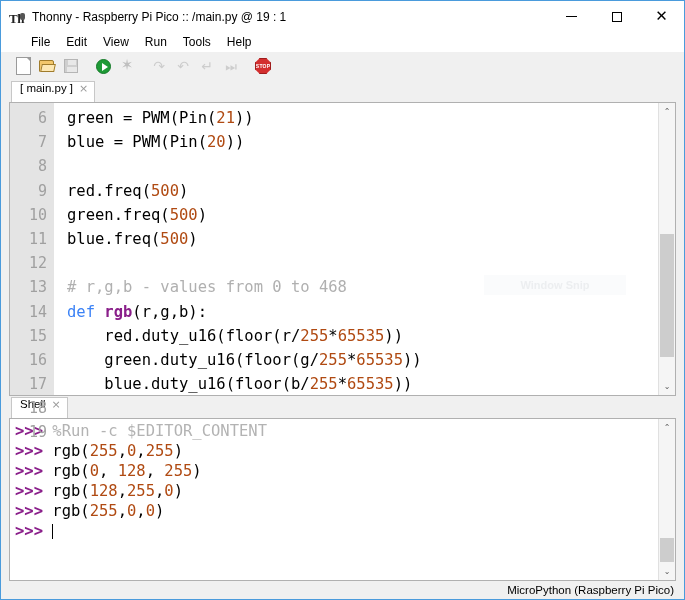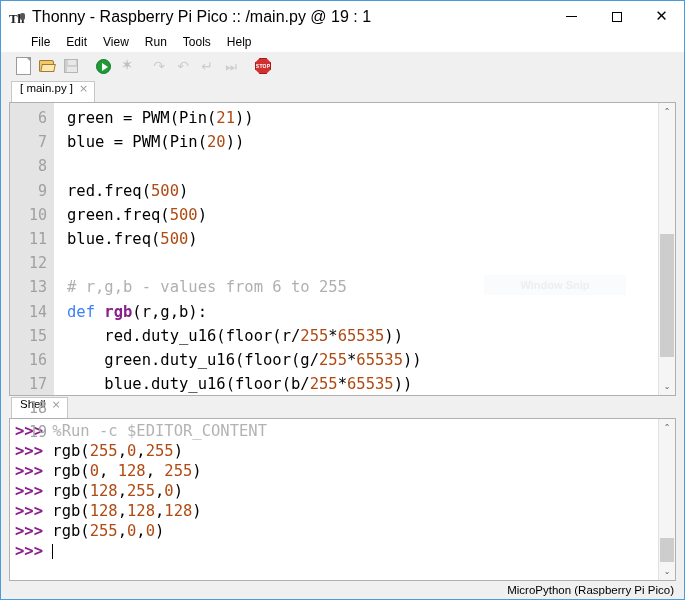--- a/index.html
+++ b/index.html
@@ -51,21 +51,21 @@
     letter-spacing: -0.5px;
   }
   .app-icon .bug {
     position: absolute;
     right: 0; top: 4px;
     width: 5px; height: 7px;
     background: #555;
     border-radius: 2px;
   }
   .title-text {
-    font-size: 16px;
+    font-size: 12px;
     color: #000000;
     white-space: nowrap;
     flex: 1 1 auto;
   }
   .win-controls {
     display: flex;
     align-items: center;
     height: 31px;
     flex: 0 0 auto;
   }
@@ -522,21 +522,21 @@
       </div>
     <div class="codearea" id="editor-code">
       <div class="watermark">Window Snip</div>
     <div class="cline"><span>green = PWM(Pin(</span><span class="k-num">21</span><span>))</span></div>
         <div class="cline"><span>blue = PWM(Pin(</span><span class="k-num">20</span><span>))</span></div>
         <div class="cline"><span></span></div>
         <div class="cline"><span>red.freq(</span><span class="k-num">500</span><span>)</span></div>
         <div class="cline"><span>green.freq(</span><span class="k-num">500</span><span>)</span></div>
         <div class="cline"><span>blue.freq(</span><span class="k-num">500</span><span>)</span></div>
         <div class="cline"><span></span></div>
-        <div class="cline"><span class="k-com"># r,g,b - values from 6 to 255</span></div>
+        <div class="cline"><span class="k-com"># r,g,b - values from 0 to 468</span></div>
         <div class="cline"><span class="k-def">def </span><span class="k-fn">rgb</span><span>(r,g,b):</span></div>
         <div class="cline"><span>    red.duty_u16(floor(r/</span><span class="k-num">255</span><span>*</span><span class="k-num">65535</span><span>))</span></div>
         <div class="cline"><span>    green.duty_u16(floor(g/</span><span class="k-num">255</span><span>*</span><span class="k-num">65535</span><span>))</span></div>
         <div class="cline"><span>    blue.duty_u16(floor(b/</span><span class="k-num">255</span><span>*</span><span class="k-num">65535</span><span>))</span></div>
       </div>
     <div class="vscroll">
       <div class="sb-arrow">⌃</div>
       <div class="sb-track">
         <div class="sb-thumb" id="editor-thumb" style="top: 44%; height: 48%;"></div>
       </div>
@@ -550,21 +550,20 @@
       <span class="close">×</span>
     </div>
   </div>
 
   <div class="shell-wrap">
     <div class="shellarea" id="shell-code">
         <div class="sline"><span class="s-prompt">&gt;&gt;&gt;</span><span> </span><span class="s-cmd">%Run -c $EDITOR_CONTENT</span></div>
         <div class="sline"><span class="s-prompt">&gt;&gt;&gt;</span><span> rgb(</span><span class="s-num">255</span><span>,</span><span class="s-num">0</span><span>,</span><span class="s-num">255</span><span>)</span></div>
         <div class="sline"><span class="s-prompt">&gt;&gt;&gt;</span><span> rgb(</span><span class="s-num">0</span><span>, </span><span class="s-num">128</span><span>, </span><span class="s-num">255</span><span>)</span></div>
         <div class="sline"><span class="s-prompt">&gt;&gt;&gt;</span><span> rgb(</span><span class="s-num">128</span><span>,</span><span class="s-num">255</span><span>,</span><span class="s-num">0</span><span>)</span></div>
-        <div class="sline"><span class="s-prompt">&gt;&gt;&gt;</span><span> rgb(</span><span class="s-num">128</span><span>,</span><span class="s-num">128</span><span>,</span><span class="s-num">128</span><span>)</span></div>
         <div class="sline"><span class="s-prompt">&gt;&gt;&gt;</span><span> rgb(</span><span class="s-num">255</span><span>,</span><span class="s-num">0</span><span>,</span><span class="s-num">0</span><span>)</span></div>
         <div class="sline"><span class="s-prompt">&gt;&gt;&gt;</span><span> </span><span class="caret"></span></div>
       </div>
     <div class="vscroll">
       <div class="sb-arrow">⌃</div>
       <div class="sb-track">
         <div class="sb-thumb" id="shell-thumb" style="top: 80%; height: 19%;"></div>
       </div>
       <div class="sb-arrow">⌄</div>
     </div>

